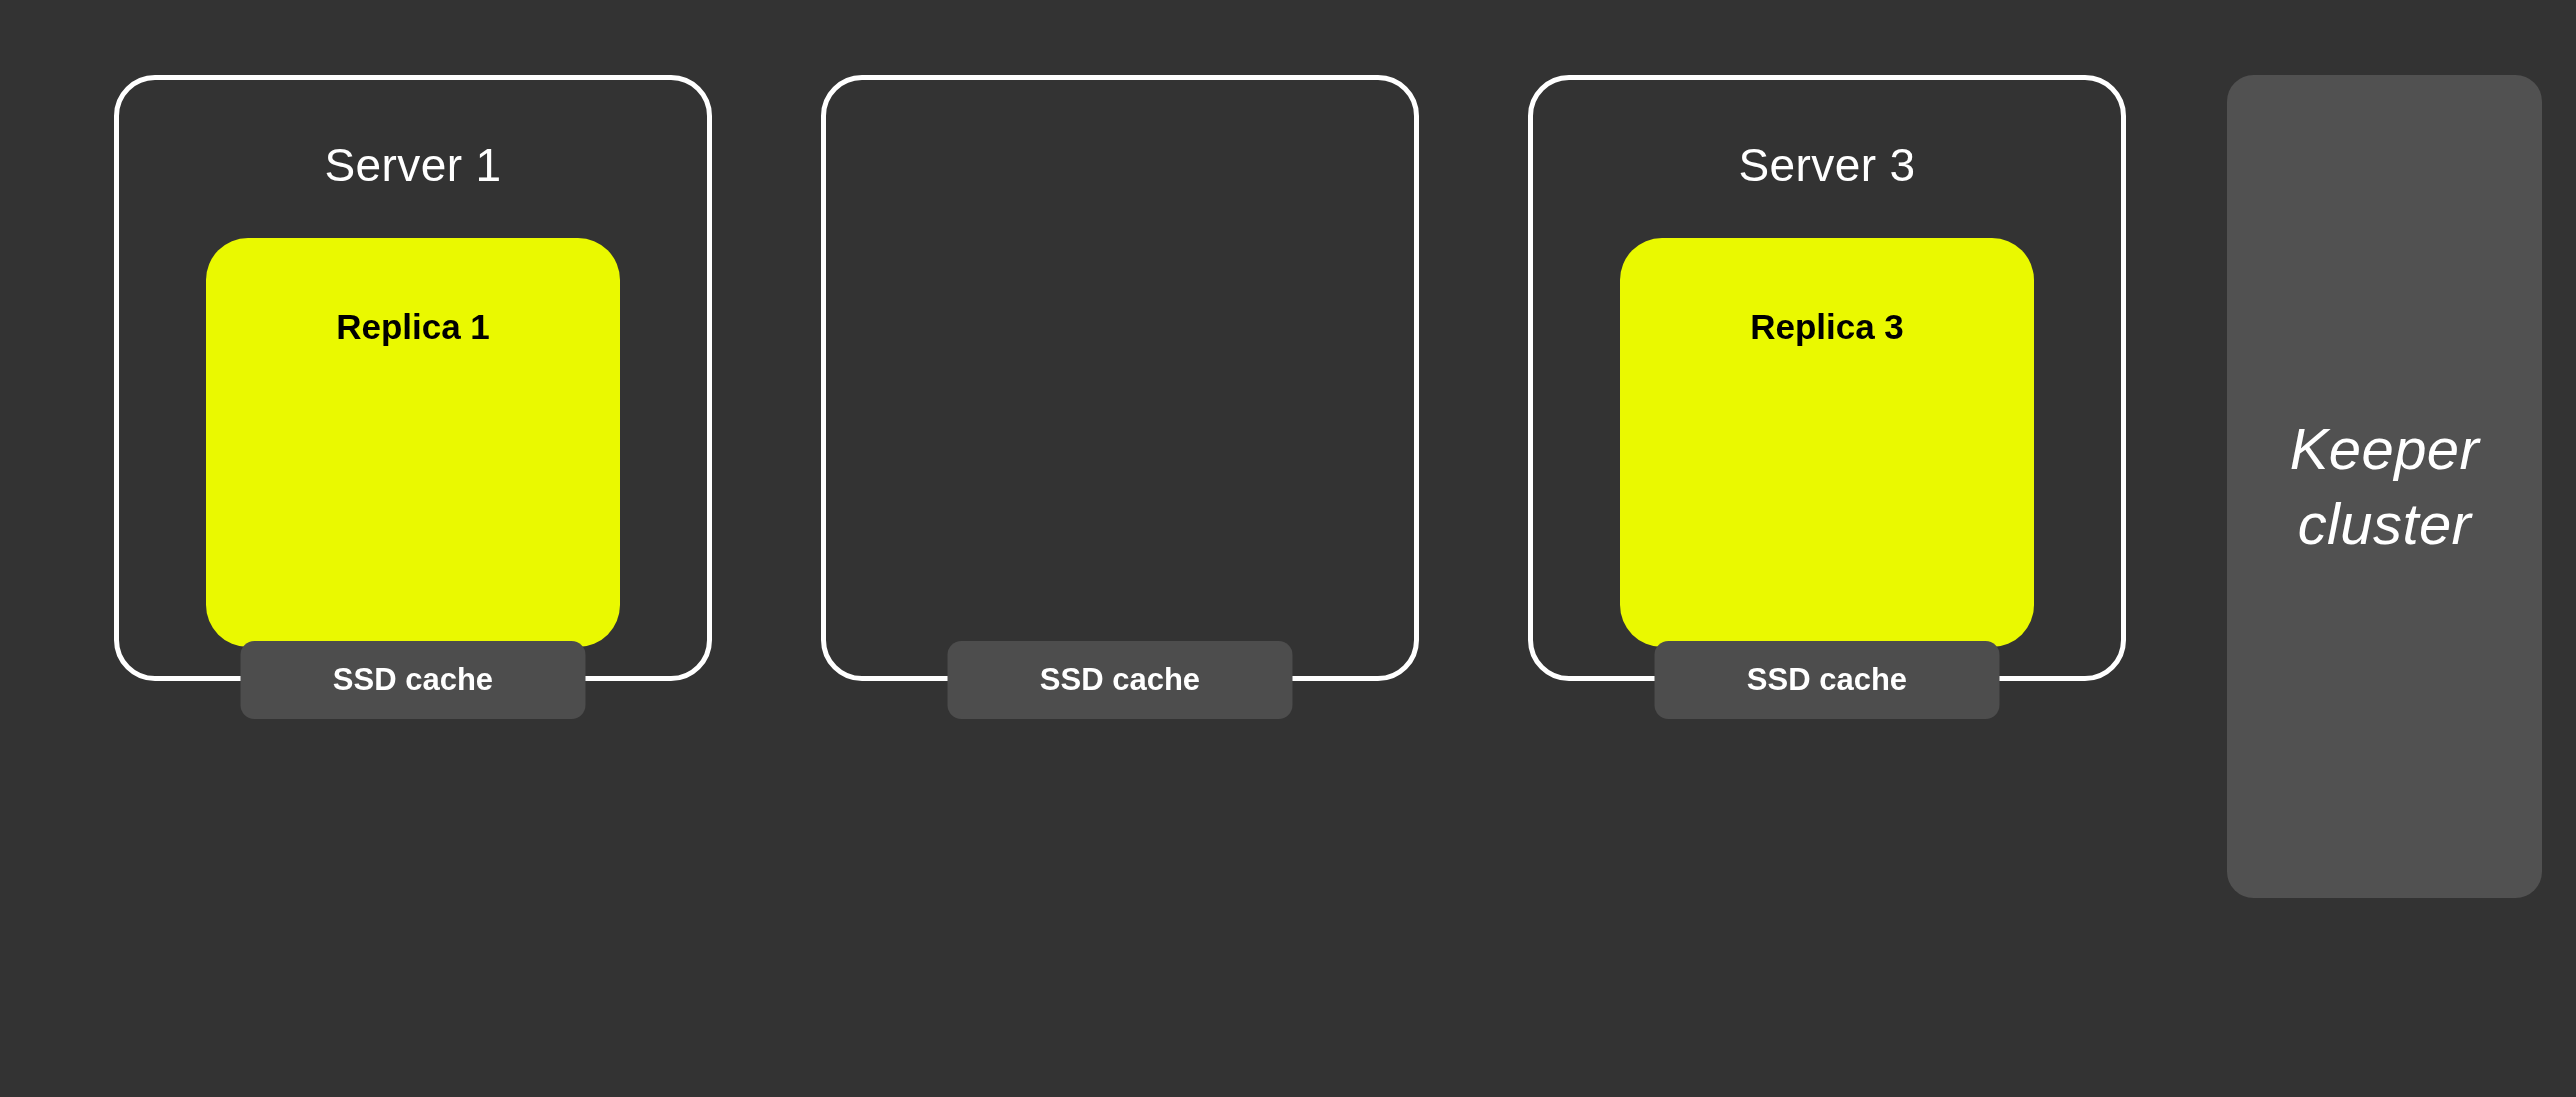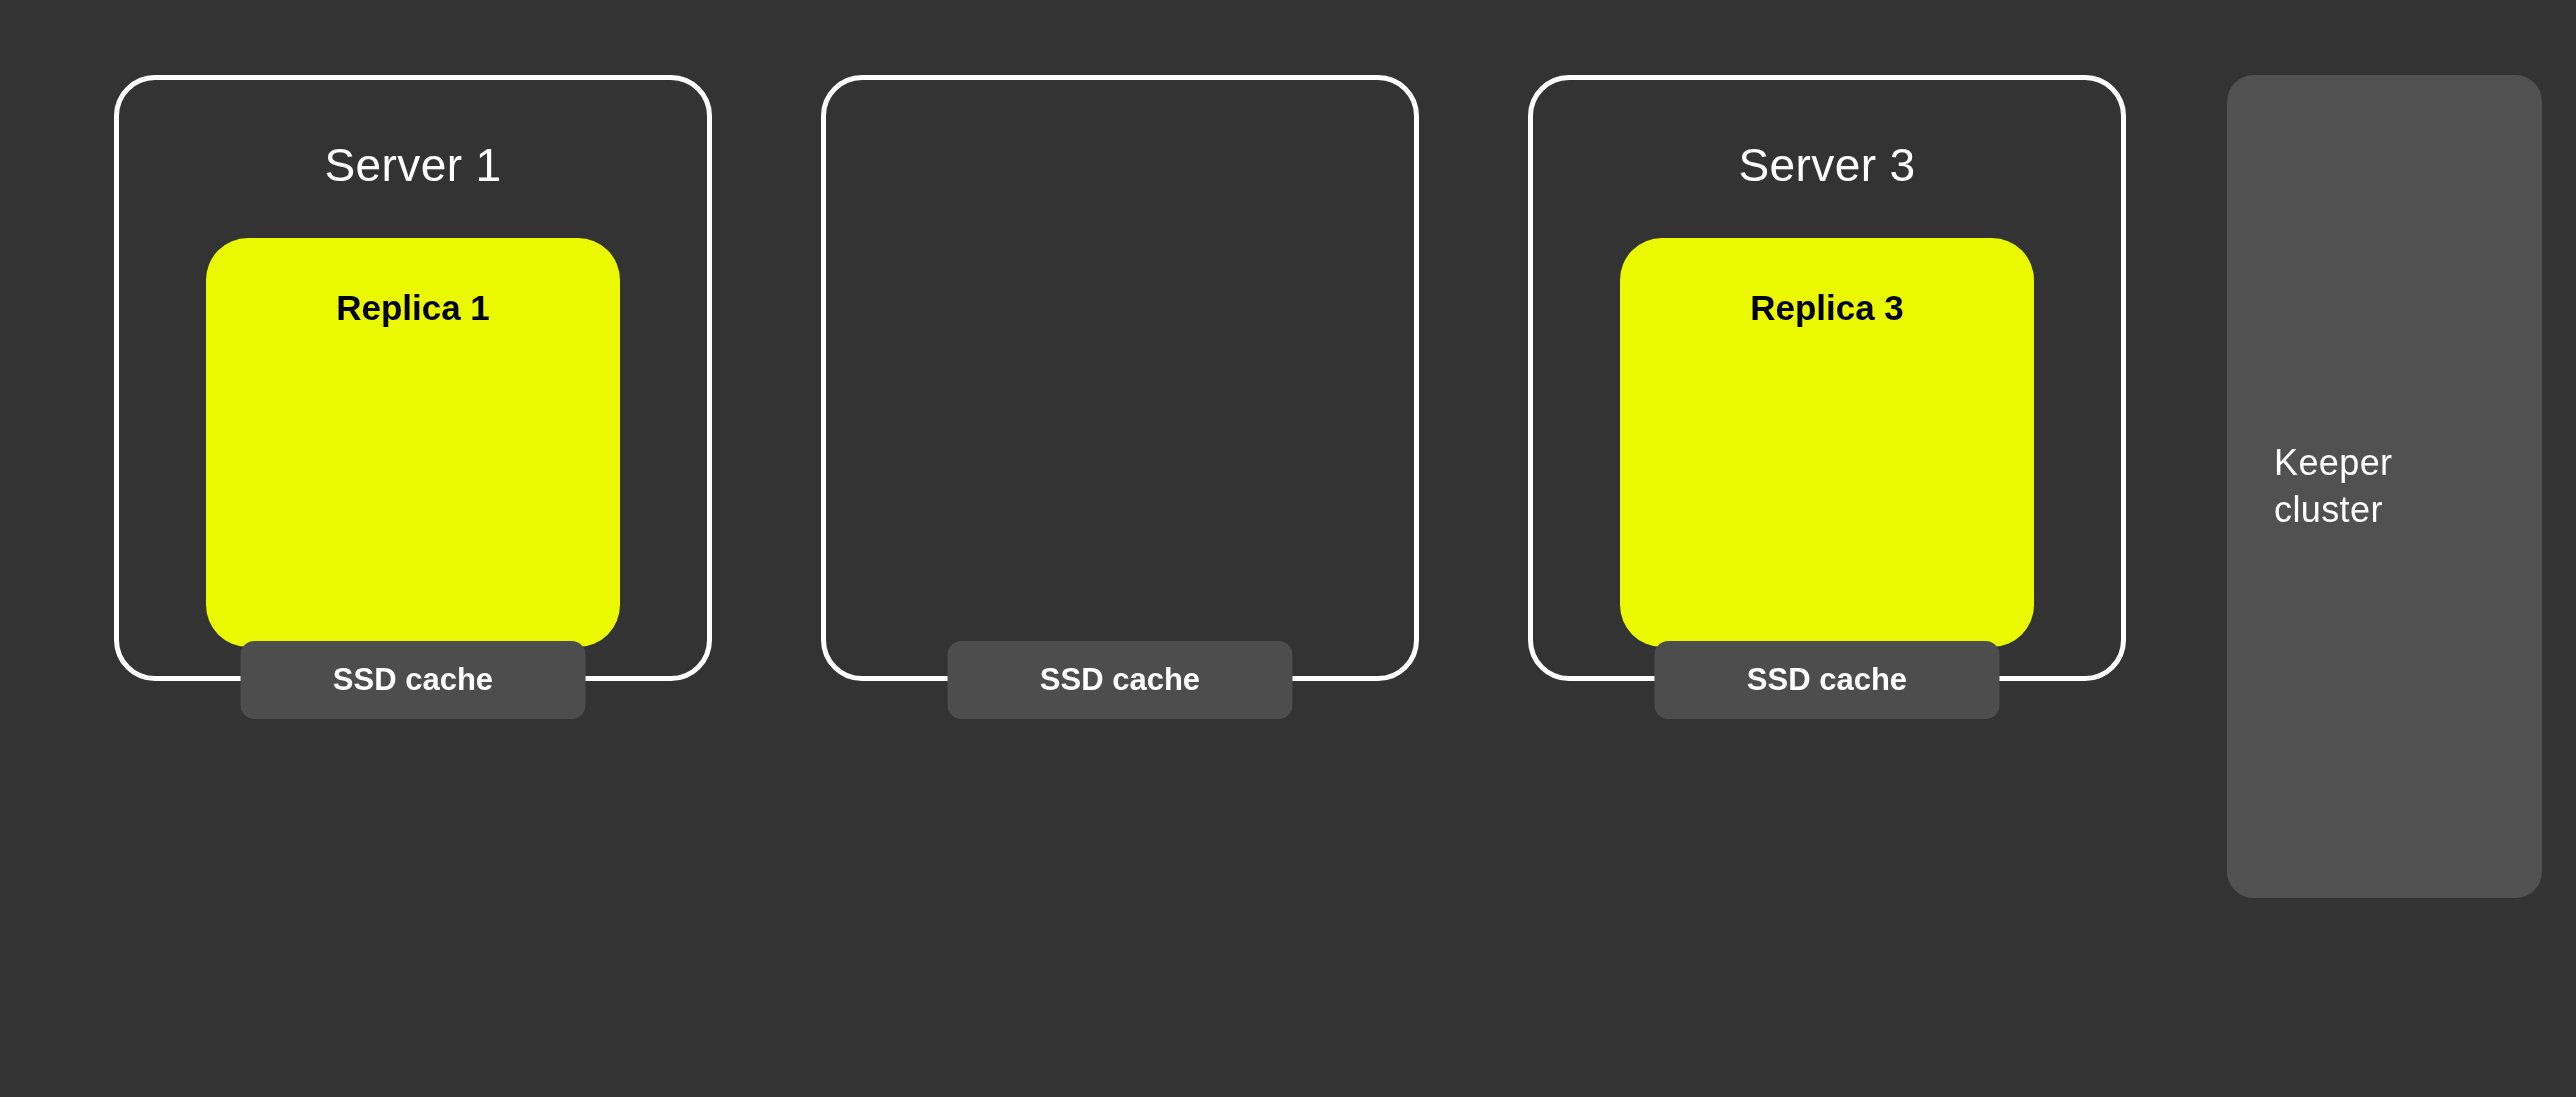--- a/index.html
+++ b/index.html
@@ -66,21 +66,21 @@
     top: 158px;
     left: 87px;
     right: 87px;
     height: 409px;
     background: var(--accent-yellow);
     border-radius: 42px;
     z-index: 1;
   }
 
   .replica-label {
-    padding-top: 49px;
+    padding-top: 68px;
     text-align: center;
     color: var(--text-black);
     font-size: 35px;
     font-weight: 700;
     line-height: 1.2;
   }
 
   .ssd-cache {
     position: absolute;
     top: 561px;
@@ -117,25 +117,27 @@
     width: 315px;
     background: var(--keeper-gray);
     border-radius: 26.5px;
     display: flex;
     align-items: center;
     justify-content: center;
   }
 
   .keeper-label {
     width: 221px;
+    text-align: center;
     color: var(--text-white);
-    font-size: 36px;
+    font-size: 58px;
     font-weight: 500;
     line-height: 1.28;
     letter-spacing: 0.4px;
+    font-style: italic;
   }
 </style>
 </head>
 <body>
 
 <div class="diagram">
   <div class="layout">
 
     <div class="main-column">
 

